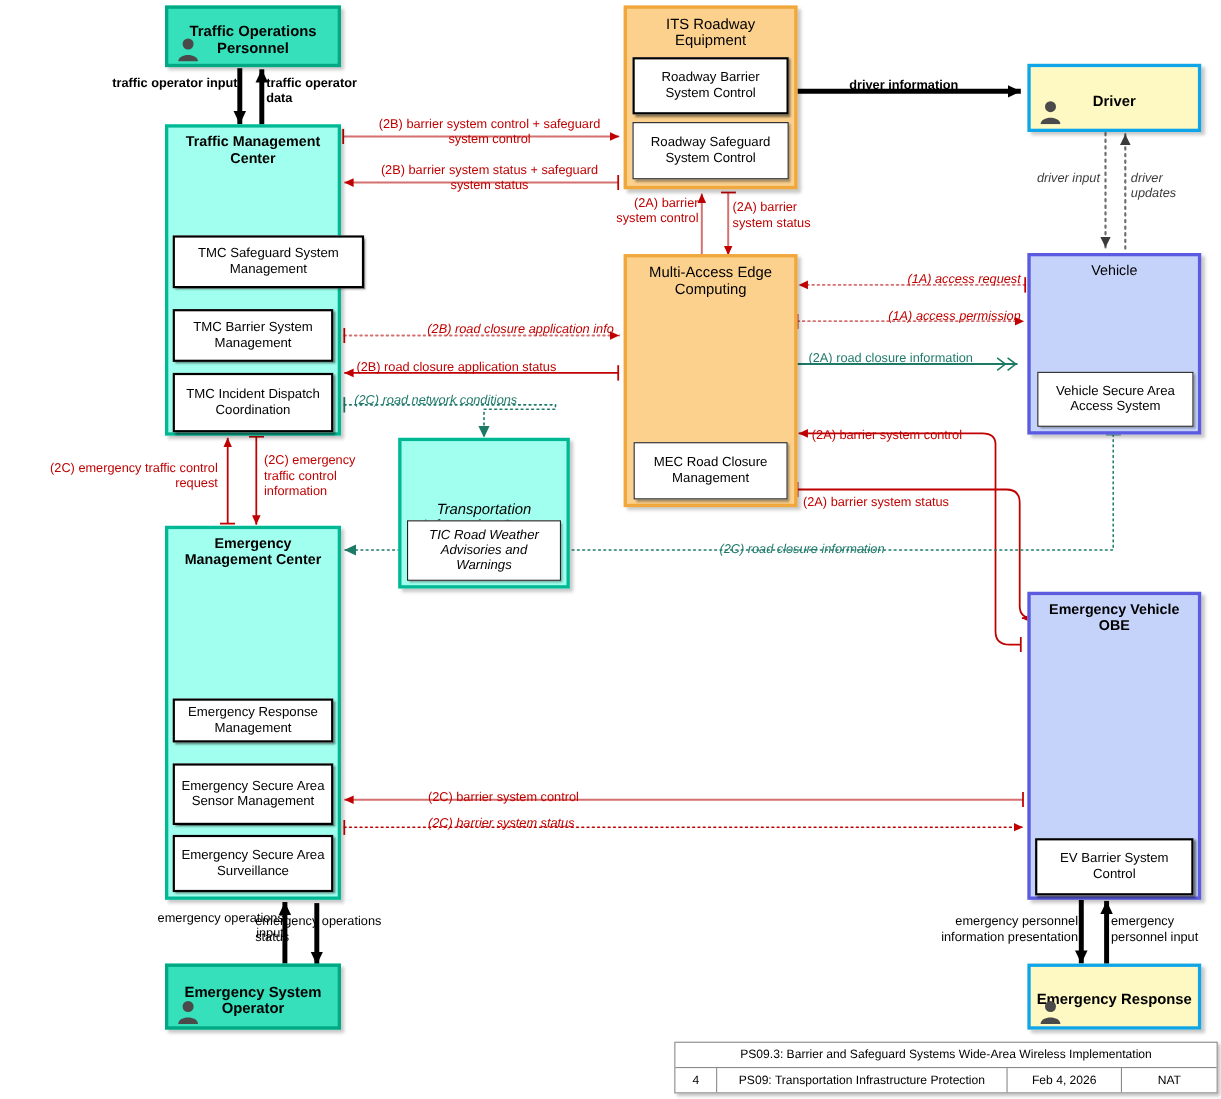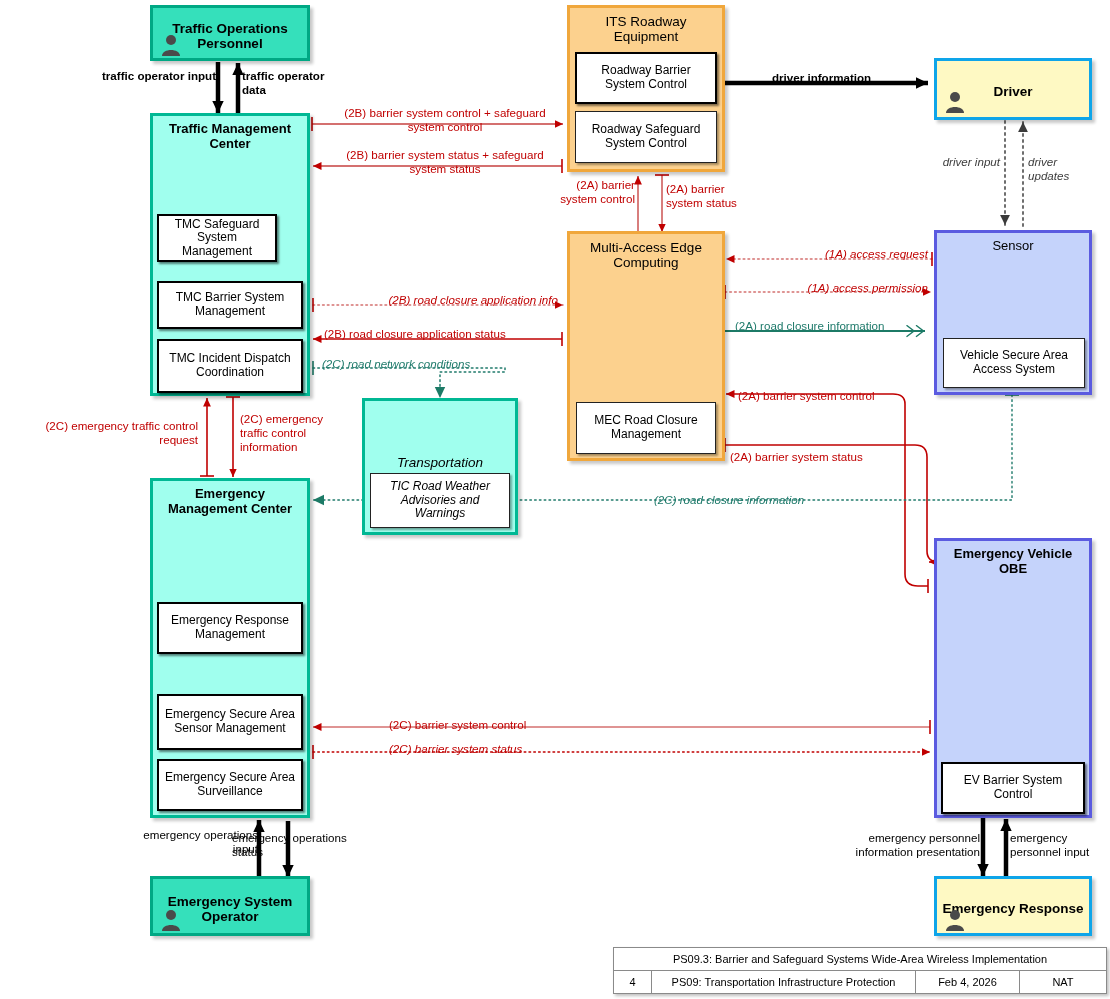--- a/index.html
+++ b/index.html
@@ -158,21 +158,21 @@
     <div class="title">Traffic Operations Personnel</div>
     <svg class="person" style="left:8px;top:26px;" viewBox="0 0 20 22">
       <circle cx="10" cy="6" r="5" fill="#4a4a4a"></circle>
       <path d="M1,22 C1,14 19,14 19,22 z" fill="#4a4a4a"></path>
     </svg>
   </div>
 
   <div class="box ent-center" style="left:150px;top:113px;width:160px;height:283px;">
     <div class="title">Traffic Management Center</div>
   </div>
-  <div class="fn strong" style="left:157px;top:214px;width:120px;height:48px;">TMC Safeguard System Management</div>
+  <div class="fn strong" style="left:157px;top:214px;width:174px;height:48px;">TMC Safeguard System Management</div>
   <div class="fn strong" style="left:157px;top:281px;width:146px;height:48px;">TMC Barrier System Management</div>
   <div class="fn strong" style="left:157px;top:339px;width:146px;height:54px;">TMC Incident Dispatch Coordination</div>
 
   <div class="box ent-field" style="left:567px;top:5px;width:158px;height:167px;">
     <div class="title">ITS Roadway Equipment</div>
   </div>
   <div class="fn thin" style="left:575px;top:111px;width:142px;height:52px;">Roadway Safeguard System Control</div>
   <div class="fn strong" style="left:575px;top:52px;width:142px;height:52px;">Roadway Barrier System Control</div>
 
   <div class="box ent-field" style="left:567px;top:231px;width:158px;height:230px;">
@@ -182,33 +182,33 @@
 
   <div class="box ent-bluep" style="left:934px;top:58px;width:158px;height:62px;">
     <div class="title">Driver</div>
     <svg class="person" style="left:8px;top:30px;" viewBox="0 0 20 22">
       <circle cx="10" cy="6" r="5" fill="#4a4a4a"></circle>
       <path d="M1,22 C1,14 19,14 19,22 z" fill="#4a4a4a"></path>
     </svg>
   </div>
 
   <div class="box ent-vehicle plain" style="left:934px;top:230px;width:158px;height:165px;">
-    <div class="title">Sensor</div>
+    <div class="title">Vehicle</div>
   </div>
   <div class="fn thin" style="left:943px;top:338px;width:142px;height:50px;">Vehicle Secure Area Access System</div>
 
   <div class="box ent-center ent-italic" style="left:362px;top:398px;width:156px;height:137px;">
     <div class="title">Transportation Information Center</div>
   </div>
   <div class="fn thin ital" style="left:370px;top:473px;width:140px;height:55px;">TIC Road Weather Advisories and Warnings</div>
 
   <div class="box ent-center" style="left:150px;top:478px;width:160px;height:340px;">
     <div class="title">Emergency Management Center</div>
   </div>
-  <div class="fn strong" style="left:157px;top:602px;width:146px;height:52px;">Emergency Response Management</div>
+  <div class="fn strong" style="left:157px;top:635px;width:146px;height:40px;">Emergency Response Management</div>
   <div class="fn strong" style="left:157px;top:694px;width:146px;height:56px;">Emergency Secure Area Sensor Management</div>
   <div class="fn strong" style="left:157px;top:759px;width:146px;height:52px;">Emergency Secure Area Surveillance</div>
 
   <div class="box ent-vehicle" style="left:934px;top:538px;width:158px;height:280px;">
     <div class="title">Emergency Vehicle OBE</div>
   </div>
 
   <div class="box ent-person" style="left:150px;top:876px;width:160px;height:60px;">
     <div class="title">Emergency System Operator</div>
     <svg class="person" style="left:8px;top:30px;" viewBox="0 0 20 22">

